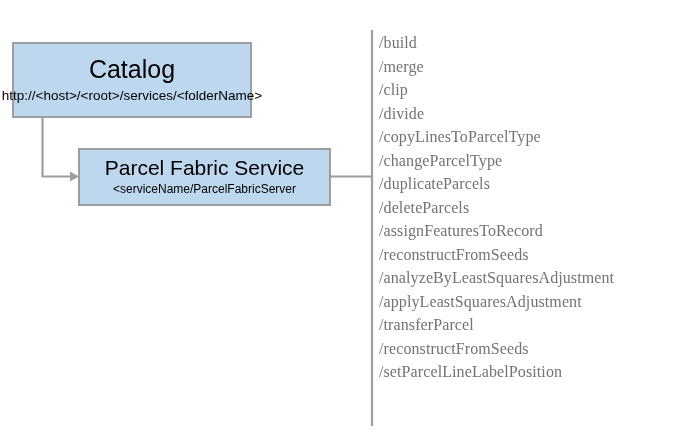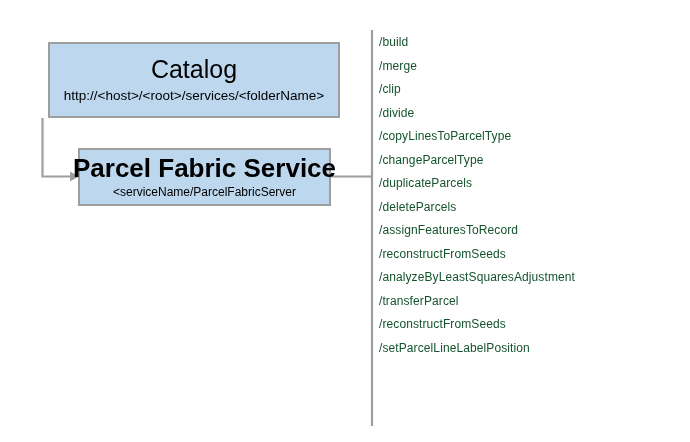--- a/index.html
+++ b/index.html
@@ -34,39 +34,38 @@
     display: flex;
     flex-direction: column;
     align-items: center;
     justify-content: center;
     text-align: center;
   }
 
   #node-catalog {
     left: 12px;
     top: 42px;
-    width: 292px;
+    width: 240px;
     height: 76px;
-    margin-left: 36px;
   }
 
   #node-service {
     left: 78px;
     top: 148px;
     width: 253px;
     height: 58px;
   }
 
   .node-title {
     color: #000000;
     line-height: 1.05;
     white-space: nowrap;
   }
   #node-catalog .node-title { font-size: 25px; }
-  #node-service .node-title { font-size: 26px; font-weight: bold; }
+  #node-service .node-title { font-size: 21px; }
 
   .node-subtitle {
     color: #000000;
     white-space: nowrap;
     line-height: 1.1;
   }
   #node-catalog .node-subtitle {
     font-size: 13.5px;
     margin-top: 7px;
   }
@@ -86,25 +85,26 @@
   }
 
   
   #operations {
     position: absolute;
     left: 379px;
     top: 31px;
     width: 300px;
   }
   .op-item {
-    color: #14532d;
-    font-size: 12px;
+    color: #737373;
+    font-size: 16px;
     line-height: 23.5px;
     white-space: nowrap;
     letter-spacing: 0.1px;
+    font-family: Liberation Serif, serif;
   }
 </style>
 </head>
 <body>
 
 <div id="diagram">
 
   <svg id="connectors" viewBox="0 0 690 442" width="690" height="442" aria-hidden="true">
 
     <path d="M 42.5 118 L 42.5 176.5 L 70 176.5" fill="none" stroke="#9e9e9e" stroke-width="2.2"></path>
@@ -130,18 +130,19 @@
       <div class="op-item">/merge</div>
       <div class="op-item">/clip</div>
       <div class="op-item">/divide</div>
       <div class="op-item">/copyLinesToParcelType</div>
       <div class="op-item">/changeParcelType</div>
       <div class="op-item">/duplicateParcels</div>
       <div class="op-item">/deleteParcels</div>
       <div class="op-item">/assignFeaturesToRecord</div>
       <div class="op-item">/reconstructFromSeeds</div>
       <div class="op-item">/analyzeByLeastSquaresAdjustment</div>
+      <div class="op-item">/applyLeastSquaresAdjustment</div>
       <div class="op-item">/transferParcel</div>
       <div class="op-item">/reconstructFromSeeds</div>
       <div class="op-item">/setParcelLineLabelPosition</div>
     </div>
 
 </div>
 
 </body></html>

